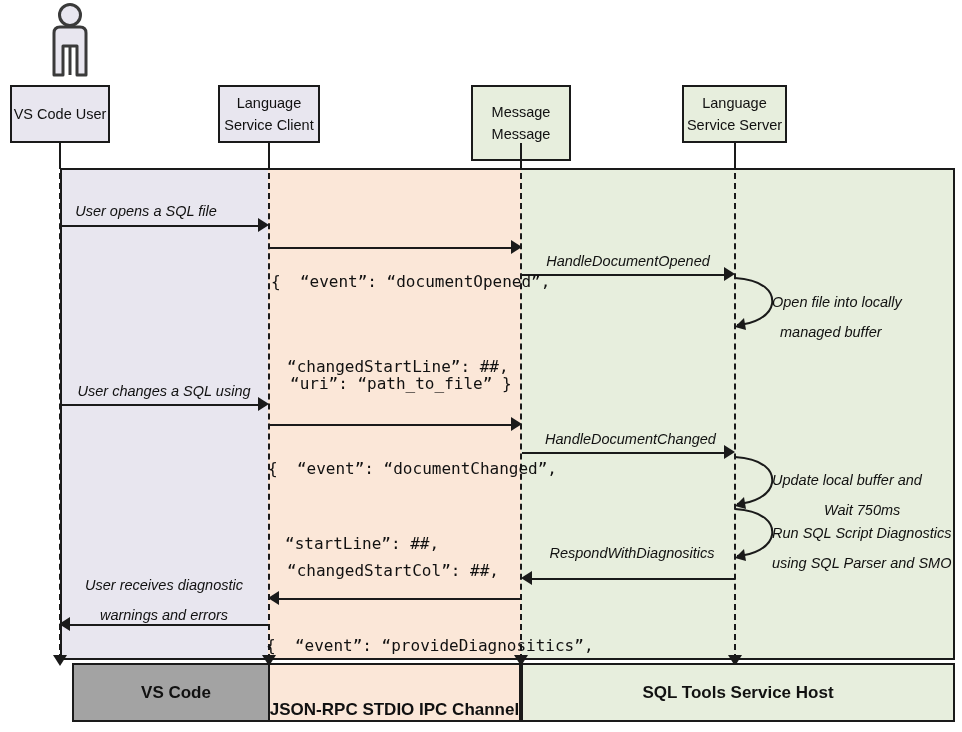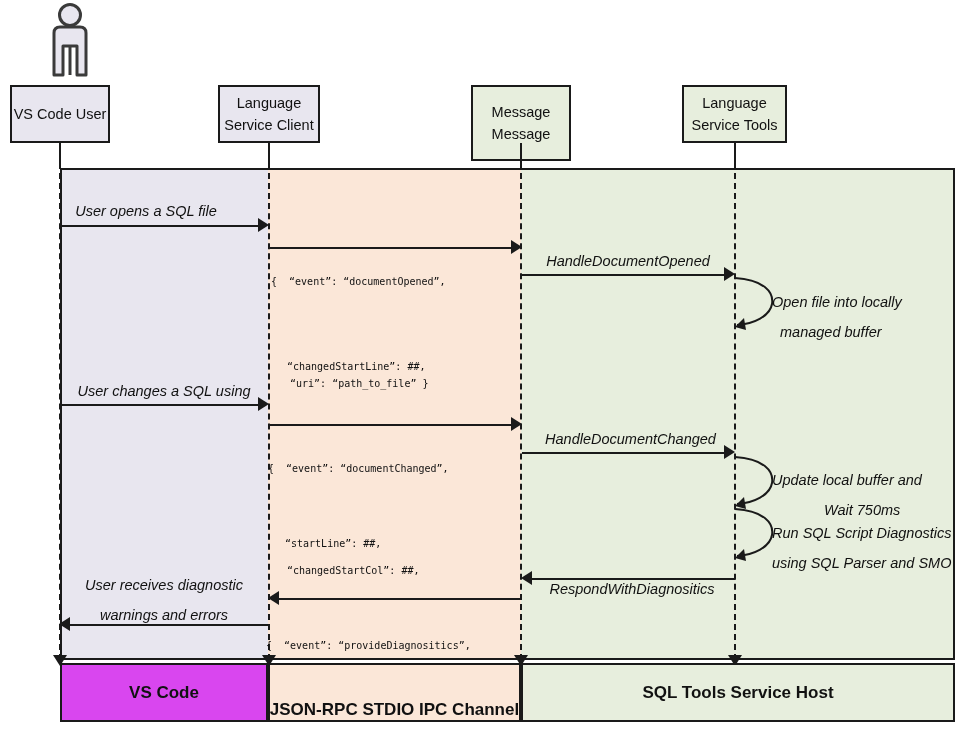--- a/index.html
+++ b/index.html
@@ -126,21 +126,21 @@
     text-align: center;
     line-height: 26px;
     z-index: 7;
     white-space: nowrap;
   }
   .label-italic .ln { display: block; }
 
   .json-block {
     position: absolute;
     font-family: "DejaVu Sans Mono", monospace;
-    font-size: 10px;
+    font-size: 16px;
     color: #111111;
     line-height: 34px;
     z-index: 7;
     white-space: pre;
   }
   .json-block .ln { display: block; }
   .json-block .ln.ind { padding-left: 19px; }
 
   
   .selfloop { position: absolute; z-index: 6; }
@@ -165,21 +165,21 @@
     border: 2px solid #1a1a1a;
     display: flex;
     align-items: center;
     justify-content: center;
     font-size: 17px;
     font-weight: bold;
     color: #111111;
     z-index: 8;
     white-space: nowrap;
   }
-  .f-grey  { background: #d946ef; }
+  .f-grey  { background: #a3a3a3; margin-left: 12px; }
   .f-orange{ background: #fbe7d8; }
   .f-green { background: #e7eedd; }
 </style>
 </head>
 <body>
 
 <div id="canvas">
 
   <div class="band" id="band-vscode"></div>
   <div class="band" id="band-ipc"></div>
@@ -202,21 +202,21 @@
     <span class="ln">Service Client</span>
   </div>
 
   <div class="participant p-green" style="left:471px; top:85px; width:100px; height:76px;">
     <span class="ln">Message</span>
     <span class="ln">Message</span>
   </div>
 
   <div class="participant p-green" style="left:682px; top:85px; width:105px; height:58px;">
     <span class="ln">Language</span>
-    <span class="ln">Service Tools</span>
+    <span class="ln">Service Server</span>
   </div>
 
   <div class="lifeline-head" style="left:59px;"></div>
   <div class="lifeline" style="left:59px;"></div>
   <div class="lifeline-cap" style="left:53px; top:655px;"></div>
 
   <div class="lifeline-head" style="left:268px;"></div>
   <div class="lifeline" style="left:268px;"></div>
   <div class="lifeline-cap" style="left:262px; top:655px;"></div>
 
@@ -307,21 +307,21 @@
 
   <div class="json-block" style="left:266px; top:459px;">
     <span class="ln ind">“startLine”: ##,</span>
     <span class="ln">{  “event”: “provideDiagnositics”,</span>
     <span class="ln ind">“startCol”: ##,</span>
     
     
     
   </div>
 
-  <div class="label-italic" style="left:523px; top:576px; width:218px;">
+  <div class="label-italic" style="left:523px; top:540px; width:218px;">
     <span class="ln">RespondWithDiagnositics</span>
   </div>
   <div class="msg" style="left:531px; top:578px; width:204px;"></div>
   <div class="arrowhead arrow-left" style="left:521px; top:571px;"></div>
 
   <div class="msg" style="left:278px; top:598px; width:242px;"></div>
   <div class="arrowhead arrow-left" style="left:268px; top:591px;"></div>
 
   <div class="note" style="left:60px; top:570px; width:208px;">
     <span class="ln">User receives diagnostic</span>

